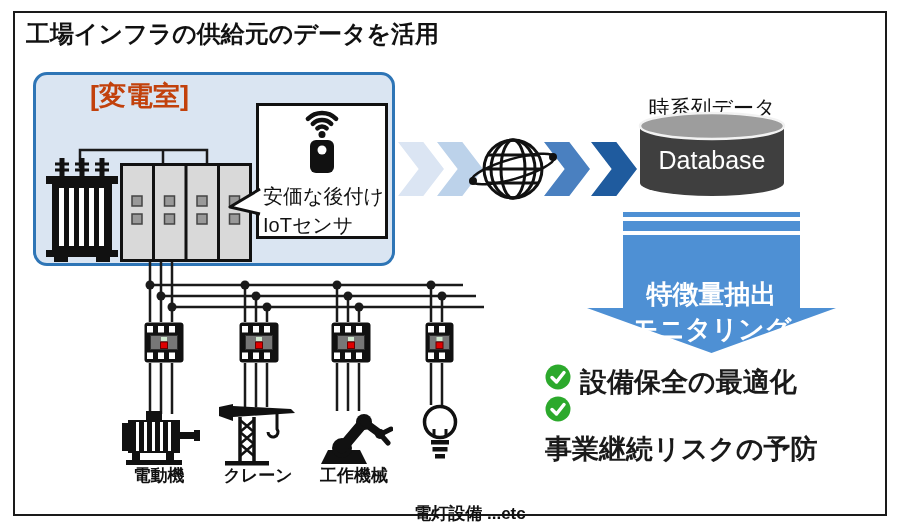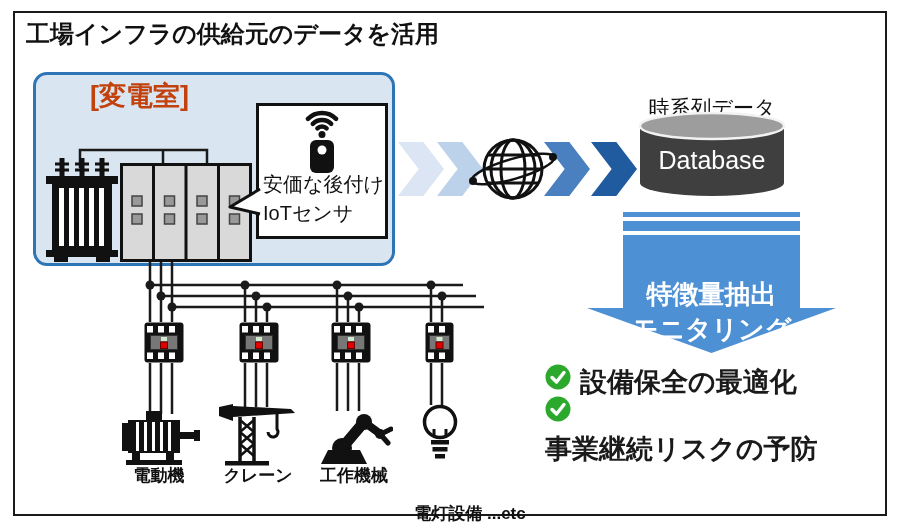--- a/index.html
+++ b/index.html
@@ -7,21 +7,21 @@
          font-family:"Liberation Sans","DejaVu Sans",sans-serif;overflow:hidden;}
   .abs{position:absolute;}
   .outer-border{left:13px;top:11px;width:870px;height:501px;border:2px solid #1a1a1a;}
   .title{left:26px;top:18px;font-size:24px;font-weight:bold;color:#111;white-space:nowrap;}
   .substation-box{left:33px;top:72px;width:362px;height:194px;background:#dae5f2;
                   border:3px solid #2e75b6;border-radius:14px;box-sizing:border-box;}
   .substation-label{left:46px;top:78px;font-size:27px;font-weight:bold;color:#c2410c;white-space:nowrap;margin-left:44px;}
   .wiring{left:0;top:0;width:900px;height:526px;pointer-events:none;}
   .callout{left:256px;top:103px;width:132px;height:136px;background:#fff;border:3px solid #111;box-sizing:border-box;}
   .callout-tail{left:226px;top:188px;}
-  .callout-text{left:263px;top:170px;width:122px;font-size:20px;line-height:29px;color:#111;}
+  .callout-text{left:263px;top:182px;width:122px;font-size:20px;line-height:29px;color:#111;}
   .chv{top:142px;width:46px;height:54px;
        clip-path:polygon(0 0,55% 0,100% 50%,55% 100%,0 100%,45% 50%);}
   .chv1{left:398px;background:#dbe5f3;}
   .chv2{left:437px;background:#bcd2ea;}
   .chv3{left:544px;background:#4a80c0;}
   .chv4{left:591px;background:#1f5b9e;}
   .db-caption{left:635px;top:78px;width:154px;text-align:center;font-size:21px;color:#111;margin-top:16px;}
   .db-label{left:637px;top:146px;width:150px;text-align:center;font-size:25px;color:#fff;}
   .arrow-text{left:623px;top:233px;width:177px;text-align:center;font-size:26px;
               font-weight:bold;color:#fff;line-height:35px;margin-top:44px;}

